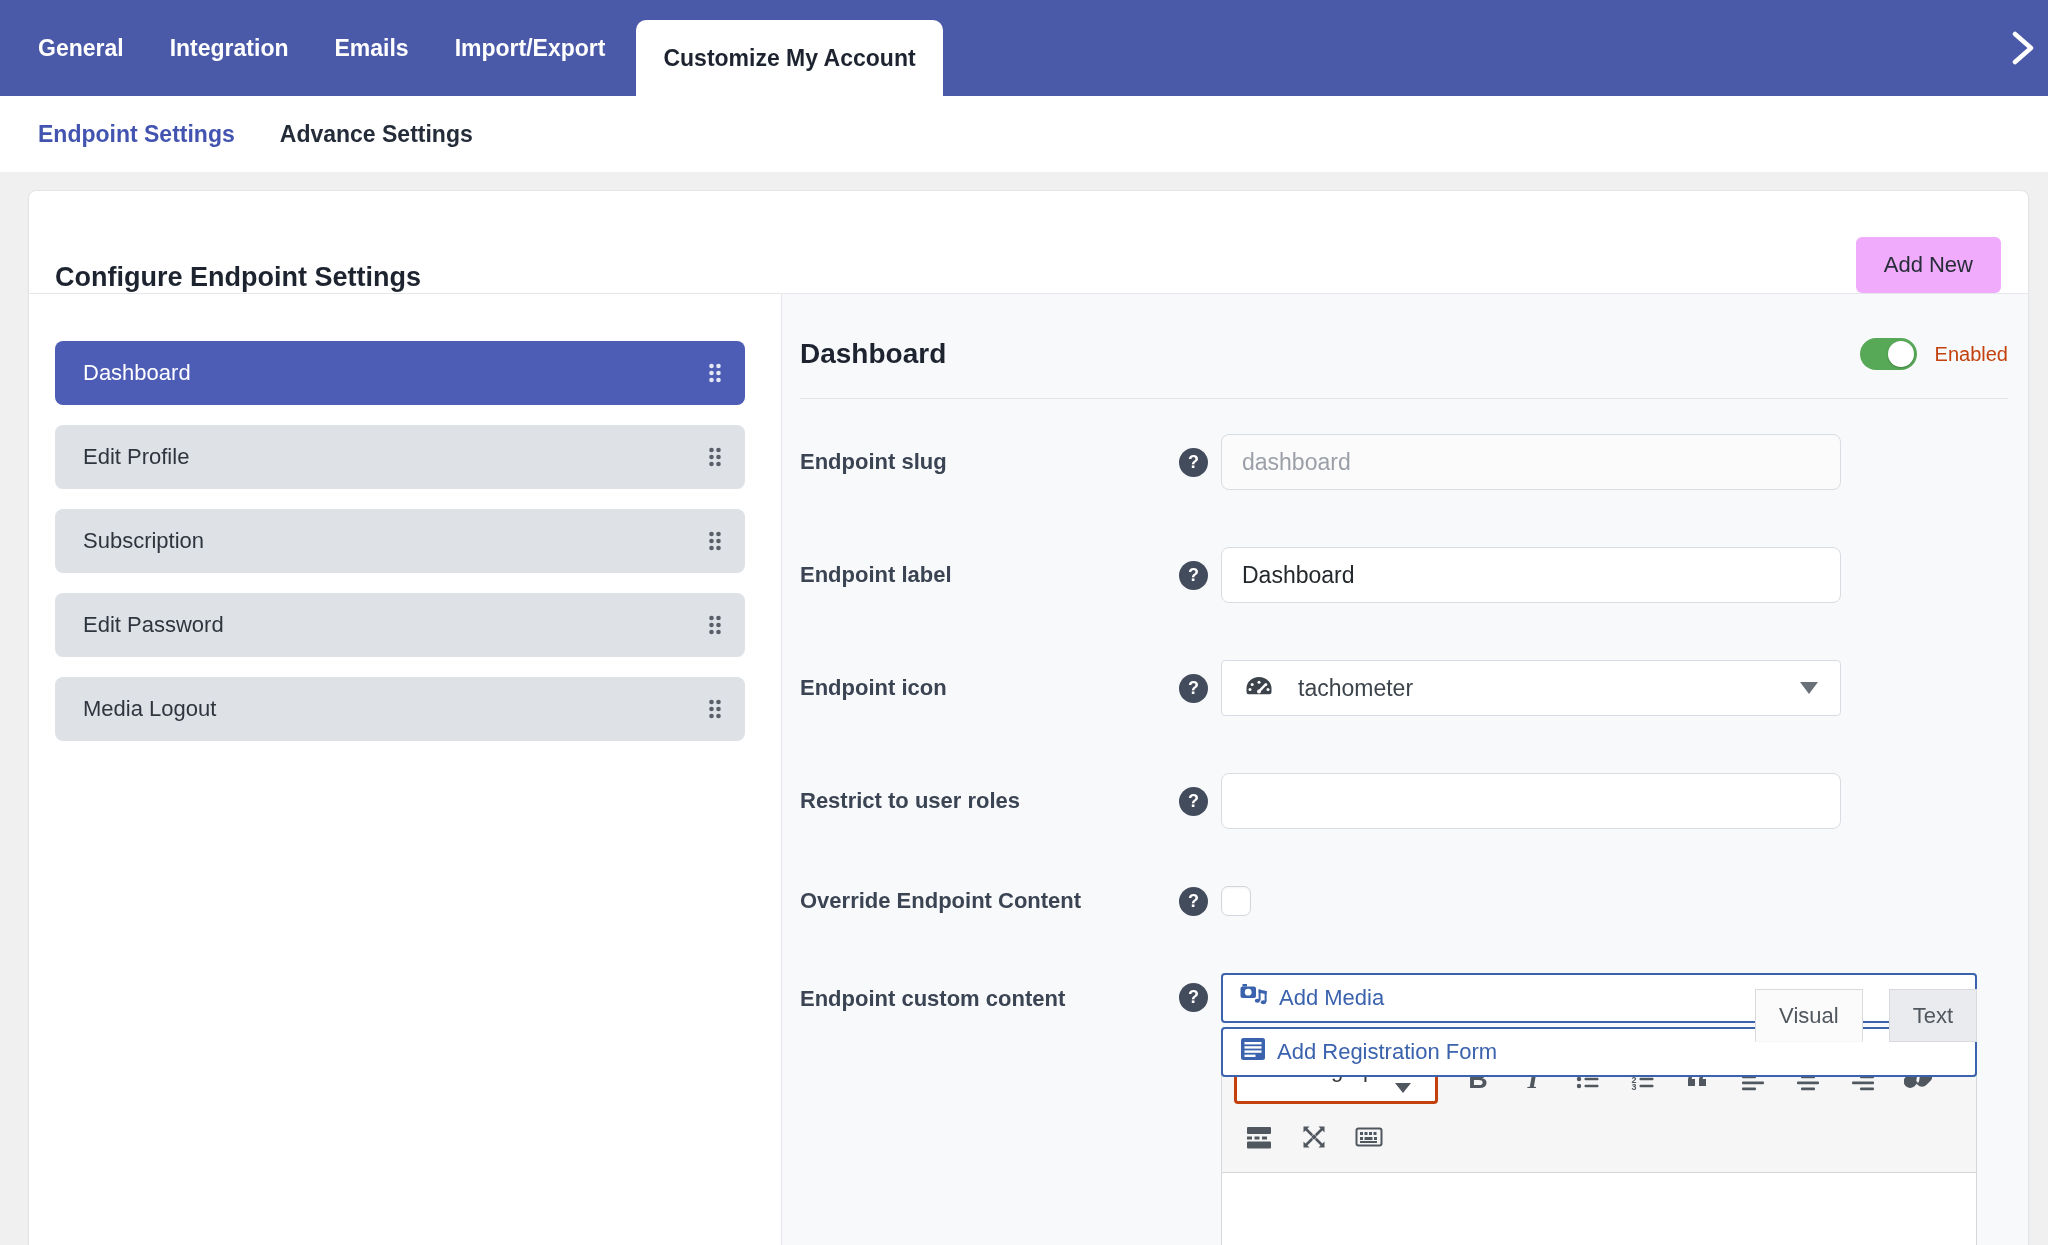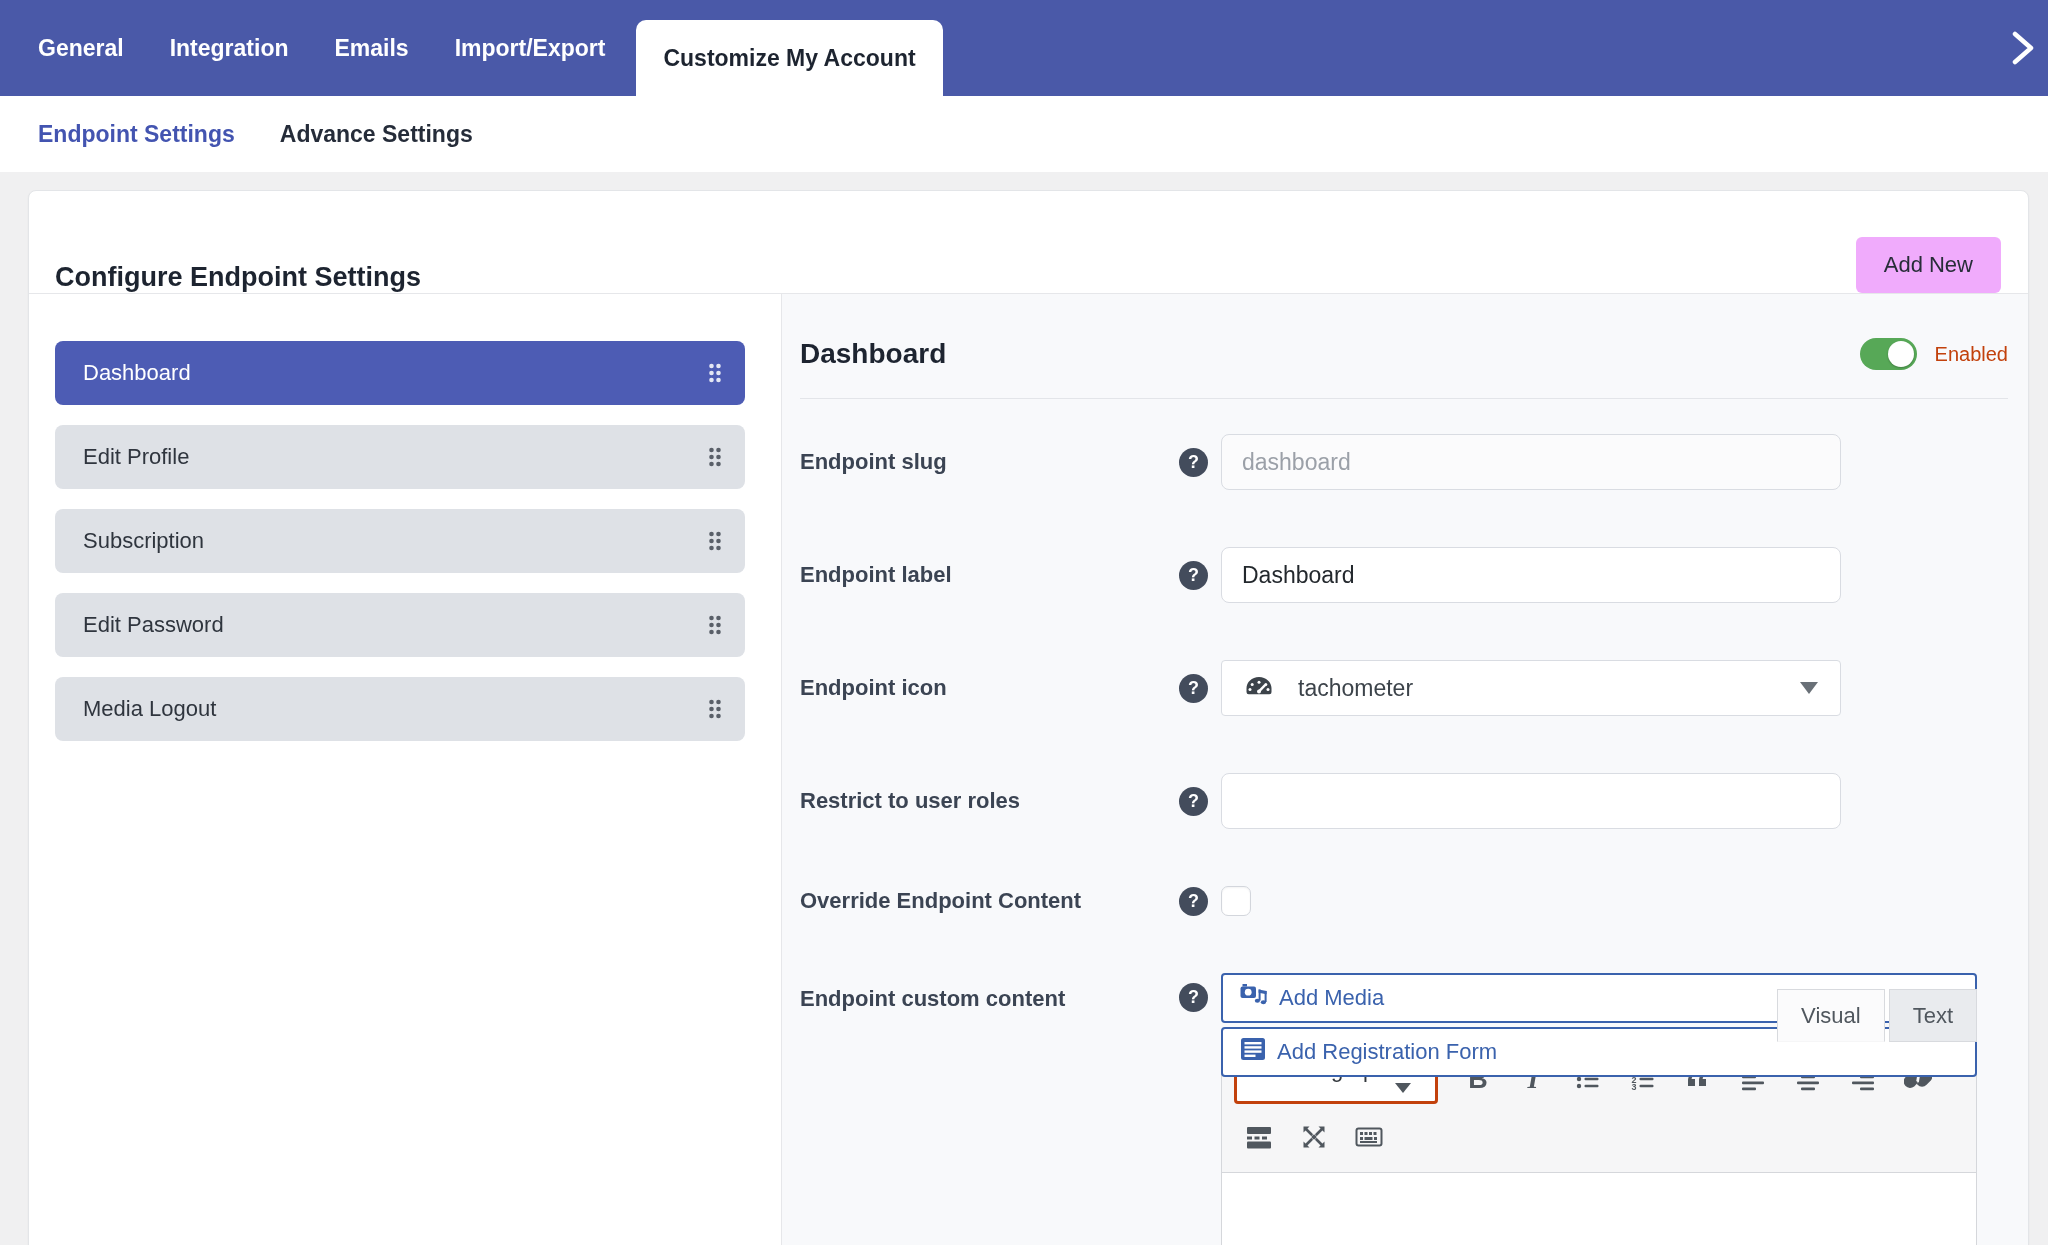--- a/index.html
+++ b/index.html
@@ -128,21 +128,21 @@
 
   
   .editor{ width:756px; }
   .editor-top{ position:relative; height:68px; }
   .editor-buttons{ display:flex; gap:4px;flex-direction:column; }
   .ebtn{
     height:50px; background:#fff; border:2px solid var(--c-blue); border-radius:4px;
     color:var(--c-blue); font-size:22px; padding:0 17px; display:flex;
     align-items:center; gap:11px; cursor:pointer; font-family:inherit;
   }
-  .editor-tabs{ position:absolute; right:0; bottom:-1px; display:flex; gap:4px; }
+  .editor-tabs{ position:absolute; right:0; bottom:-1px; display:flex; gap:26px; }
   .etab{
     height:53px; padding:0 23px; font-size:22px; color:#50575e;
     display:flex; align-items:center; border:1px solid #d8dade; cursor:pointer;
     background:#e9ebee;
   }
   .etab.active{ background:#fbfbfc; border-bottom-color:#f6f6f7; position:relative; z-index:2; }
   .toolbar{
     border:1px solid #d5d7db; background:#f6f6f7; padding:12px 12px 10px 12px;
   }
   .toolbar-row{ display:flex; align-items:center; gap:5px; }

